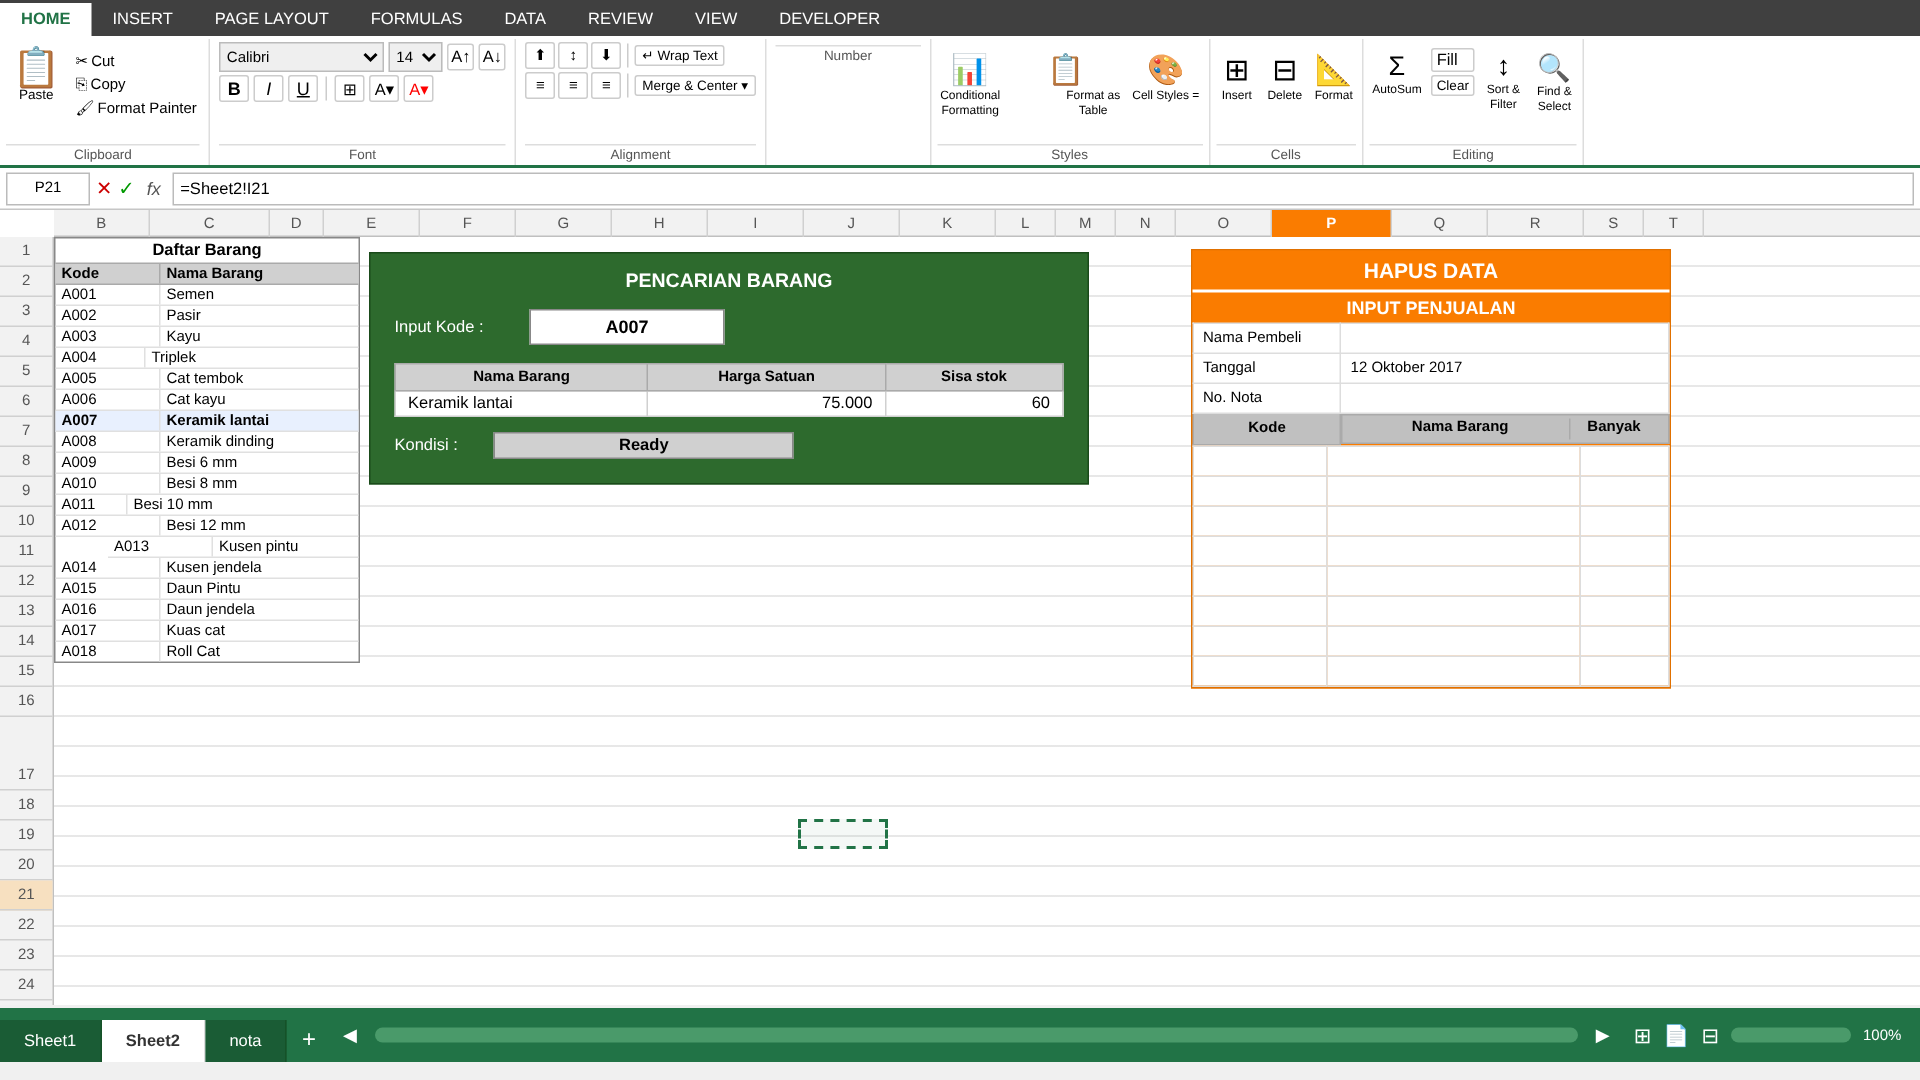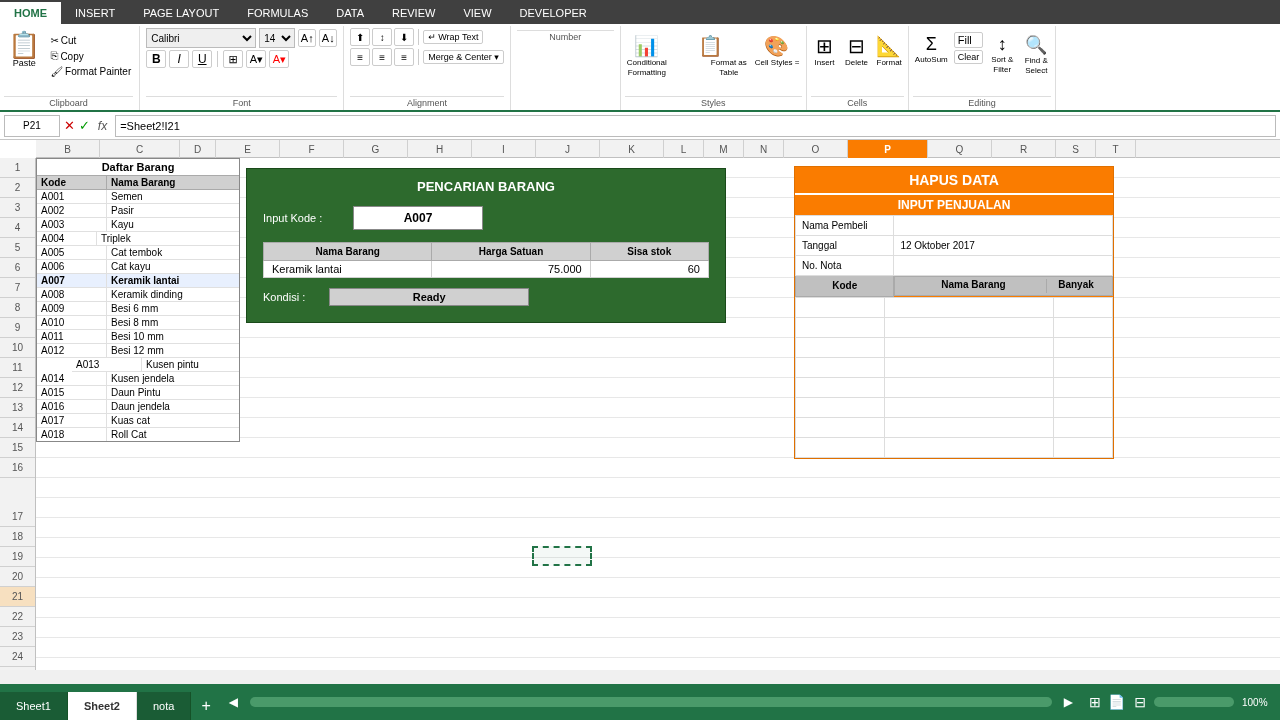--- a/index.html
+++ b/index.html
@@ -251,21 +251,21 @@
         </div>
         <div style="display:flex; border-bottom:1px solid #e0e0e0;">
           <div style="width:70px; font-size:10px; padding:1px 4px; border-right:1px solid #e0e0e0;">A009</div>
           <div style="flex:1; font-size:10px; padding:1px 4px;">Besi 6 mm</div>
         </div>
         <div style="display:flex; border-bottom:1px solid #e0e0e0;">
           <div style="width:70px; font-size:10px; padding:1px 4px; border-right:1px solid #e0e0e0;">A010</div>
           <div style="flex:1; font-size:10px; padding:1px 4px;">Besi 8 mm</div>
         </div>
         <div style="display:flex; border-bottom:1px solid #e0e0e0;">
-          <div style="width:70px; font-size:10px; padding:1px 4px; border-right:1px solid #e0e0e0;">A011</div>
+          <div style="width:48px; font-size:10px; padding:1px 4px; border-right:1px solid #e0e0e0;">A011</div>
           <div style="flex:1; font-size:10px; padding:1px 4px;">Besi 10 mm</div>
         </div>
         <div style="display:flex; border-bottom:1px solid #e0e0e0;">
           <div style="width:70px; font-size:10px; padding:1px 4px; border-right:1px solid #e0e0e0;">A012</div>
           <div style="flex:1; font-size:10px; padding:1px 4px;">Besi 12 mm</div>
         </div>
         <div style="display:flex; border-bottom:1px solid #e0e0e0;margin-left:35px;">
           <div style="width:70px; font-size:10px; padding:1px 4px; border-right:1px solid #e0e0e0;">A013</div>
           <div style="flex:1; font-size:10px; padding:1px 4px;">Kusen pintu</div>
         </div>
@@ -397,21 +397,21 @@
 
         <table style="width:100%; border-collapse:collapse;">
           <tbody>
         </tbody>
           </table>
       </div>
     </div>
   </div>
 </div>
 
-<div style="position:absolute; bottom:0; width:1280px; height:36px; background:#217346; display:flex; align-items:flex-end;">
+<div style="position:absolute; bottom:12px; width:1280px; height:36px; background:#217346; display:flex; align-items:flex-end;">
   <div style="display:flex; align-items:flex-end; height:100%;">
     <div style="padding:4px 16px; font-size:11px; color:#fff; cursor:pointer; background:#1a5c35; border-right:1px solid #155228; height:28px; display:flex; align-items:center;">Sheet1</div>
     <div style="padding:4px 16px; font-size:11px; color:#333; cursor:pointer; background:#fff; border-right:1px solid #ddd; height:28px; display:flex; align-items:center; font-weight:bold;">Sheet2</div>
     <div style="padding:4px 16px; font-size:11px; color:#fff; cursor:pointer; background:#1a5c35; border-right:1px solid #155228; height:28px; display:flex; align-items:center;">nota</div>
     <div style="padding:4px 10px; font-size:16px; color:#fff; cursor:pointer; height:28px; display:flex; align-items:center;">+</div>
   </div>
   <div style="flex:1; display:flex; align-items:center; padding:0 8px; gap:8px; height:100%;">
     <div style="color:#fff; cursor:pointer; font-size:12px;">◀</div>
     <div style="flex:1; height:10px; background:#4a9a6a; border-radius:5px; cursor:pointer; margin:0 4px;"></div>
     <div style="color:#fff; cursor:pointer; font-size:12px;">▶</div>

